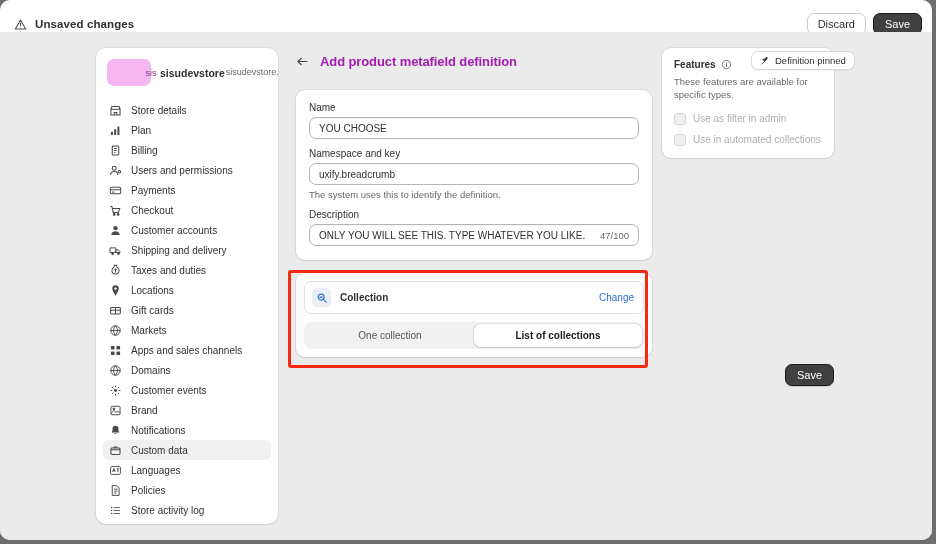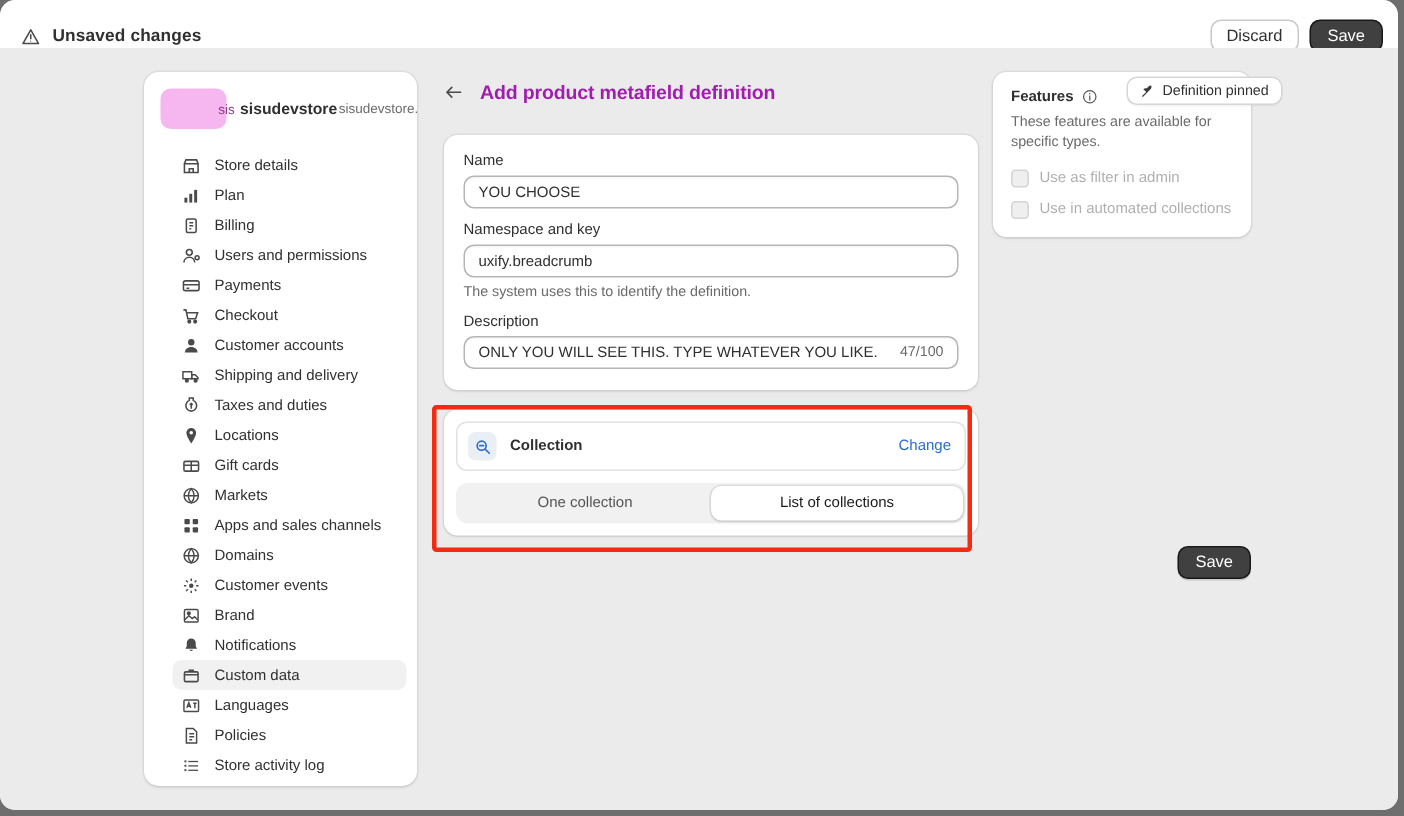--- a/index.html
+++ b/index.html
@@ -70,21 +70,21 @@
   }
   .store-avatar {
     width: 32px; height: 27px; border-radius: 7px;
     background: #f6b6f0;
     display: flex; align-items: center; justify-content: center;
     font-size: 9px; color: #8a3a85; flex: 0 0 auto; padding-left: 44px;
   }
   .store-texts { display: flex; gap: 1px; min-width: 0; }
   .store-name { font-size: 10.5px; font-weight: bold; color: #303030; }
   .store-domain { font-size: 9px; color: #6a6a6a; }
-  .nav-list { padding: 3px 7px 8px 7px; margin-left: 12px; }
+  .nav-list { padding: 3px 7px 8px 7px; }
   .nav-item {
     display: flex; align-items: center; gap: 9px;
     height: 20px; padding: 0 6px; margin-bottom: 0px;
     border-radius: 6px; cursor: pointer;
   }
   .nav-item + .nav-item { margin-top: 0; }
   .nav-item.active { background: #f1f1f1; }
   .nav-icon { width: 13px; height: 13px; flex: 0 0 13px; display: block; color: #4a4a4a; }
   .nav-label { font-size: 10px; color: #303030; white-space: nowrap; }
 
@@ -160,21 +160,21 @@
   .segmented {
     margin-top: 8px;
     display: flex;
     background: #f1f1f1; border-radius: 8px; padding: 2px;
   }
   .seg {
     flex: 1; text-align: center; font-size: 10px; color: #555;
     padding: 6px 0; border-radius: 7px; cursor: pointer;
   }
   .seg.selected {
-    background: #ffffff; color: #1a1a1a; font-weight: normal;
+    background: #ffffff; color: #1a1a1a; font-weight: bold;
     box-shadow: 0 0 0 1px rgba(0,0,0,0.07), 0 1px 2px rgba(0,0,0,0.12);
   }
 
   .red-highlight {
     position: absolute;
     left: -8px; top: -3px; width: 360px; height: 98px;
     border: 3px solid #f42b12; border-radius: 3px;
     pointer-events: none;
   }
 

